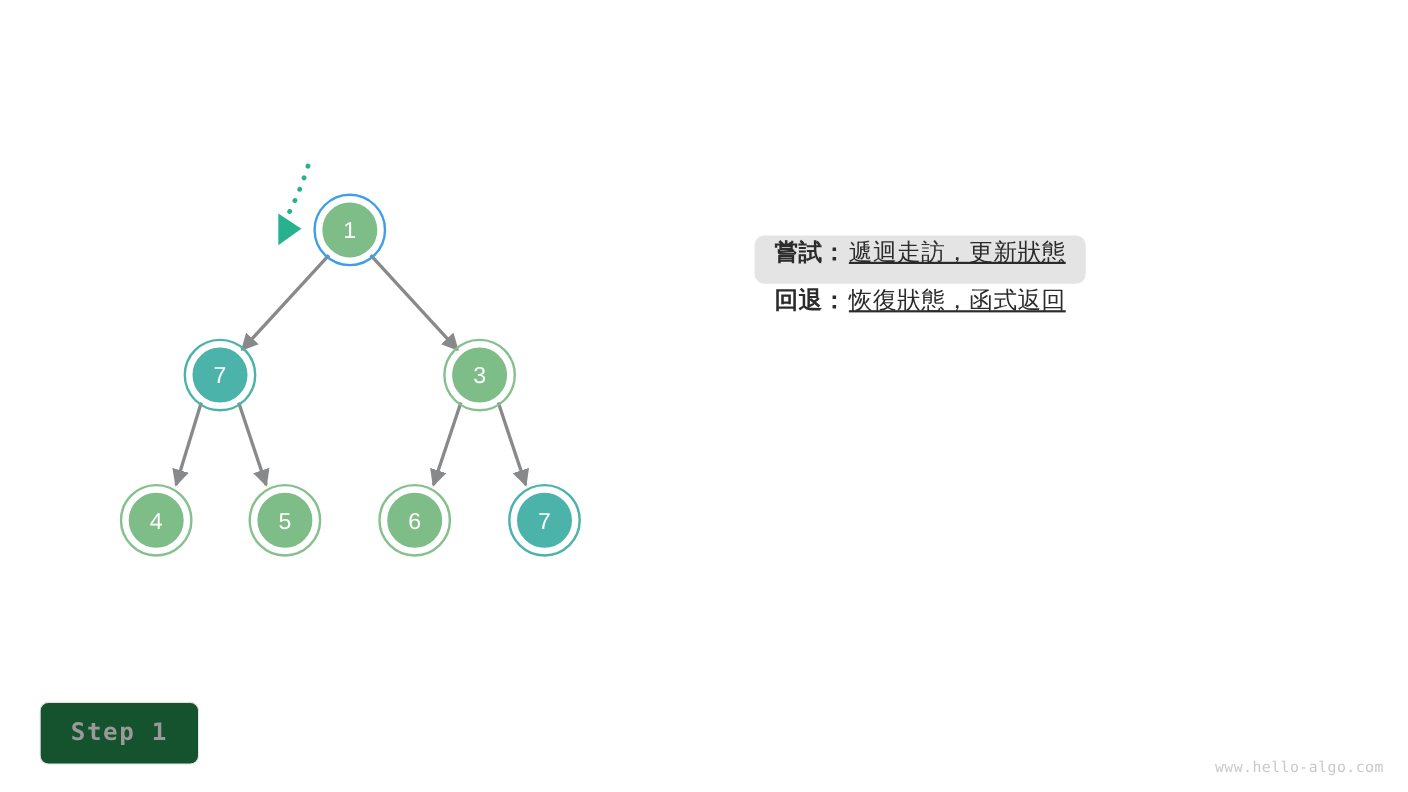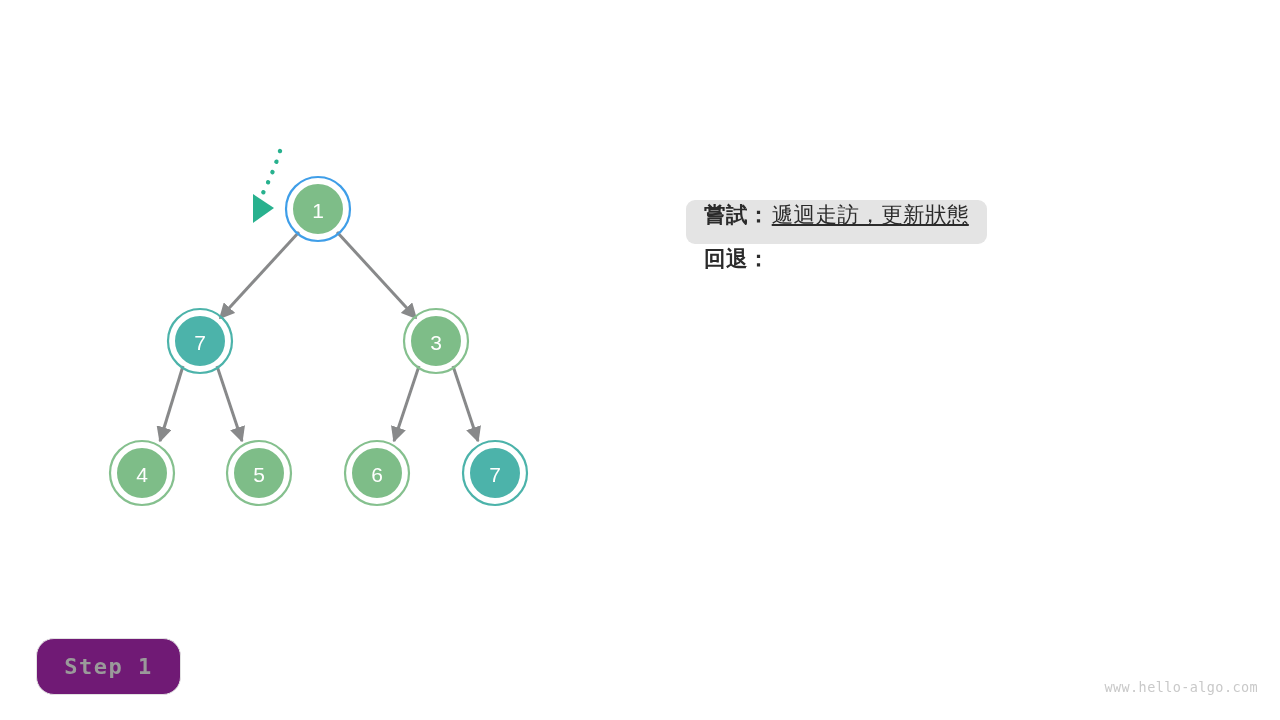--- a/index.html
+++ b/index.html
@@ -40,21 +40,21 @@
     stroke-linecap: round;
     stroke-dasharray: 0.1 11;
     fill: none;
   }
   .pointer-head { fill: #28b18e; }
 
   
   #info-panel {
     position: absolute;
     left: 686px;
-    top: 200px;
+    top: 214px;
     width: 560px;
   }
   .cap-row {
     display: flex;
     align-items: baseline;
     height: 44px;
     padding: 0 18px;
     box-sizing: border-box;
     width: max-content;
     border-radius: 9px;
@@ -86,37 +86,37 @@
 
   
   #step-badge {
     position: absolute;
     left: 36px;
     top: 638px;
     width: 145px;
     height: 57px;
     box-sizing: border-box;
     border: 1px solid #e2e2e2;
-    border-radius: 18px;
-    background: #701a75;
+    border-radius: 8px;
+    background: #14532d;
     display: flex;
     align-items: center;
     justify-content: center;
     font-family: "DejaVu Sans Mono", "Liberation Mono", monospace;
     font-size: 22px;
     font-weight: bold;
     letter-spacing: 1.5px;
     color: #9a9a9a;
   }
 
   
   #watermark {
     position: absolute;
     right: 22px;
-    bottom: 25px;
+    bottom: 14px;
     font-family: "DejaVu Sans Mono", "Liberation Mono", monospace;
     font-size: 13.5px;
     color: #c9c9c9;
     letter-spacing: .4px;
   }
 </style>
 </head>
 <body>
 
 <svg id="tree-canvas" viewBox="0 0 660 600">
@@ -188,20 +188,21 @@
 
 <div id="info-panel">
 
   <div class="cap-row highlight">
     <span class="cap-key">嘗試：</span>
     <span class="cap-val">遞迴走訪，更新狀態</span>
   </div>
 
   <div class="cap-row">
     <span class="cap-key">回退：</span>
+    <span class="cap-val">恢復狀態，函式返回</span>
   </div>
 
 
   <div class="spacer-row"></div>
 
 
 </div>
 
 <div id="step-badge">
   <span>Step 1</span>

